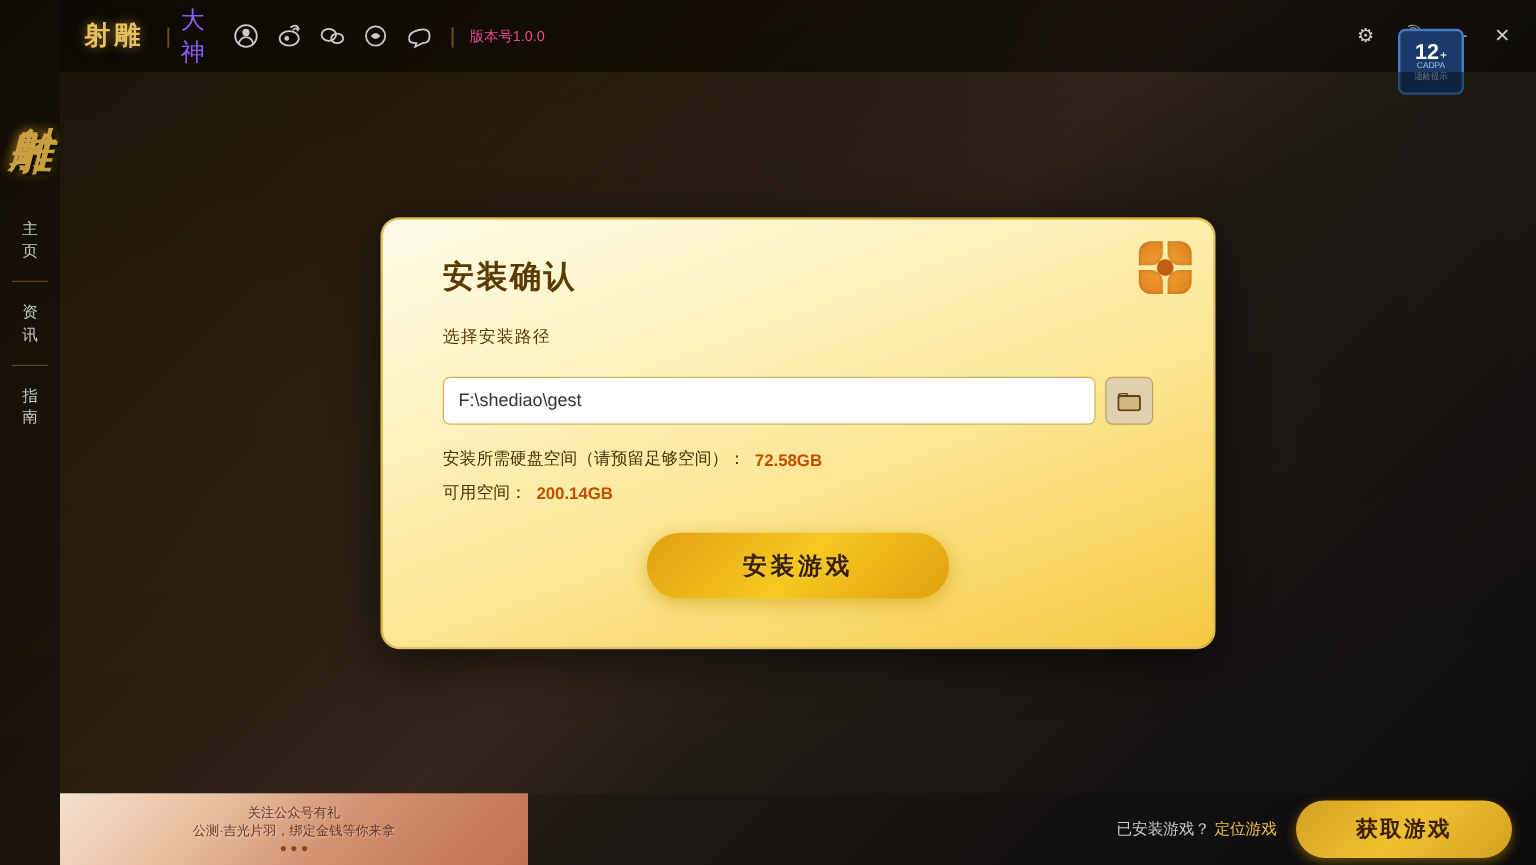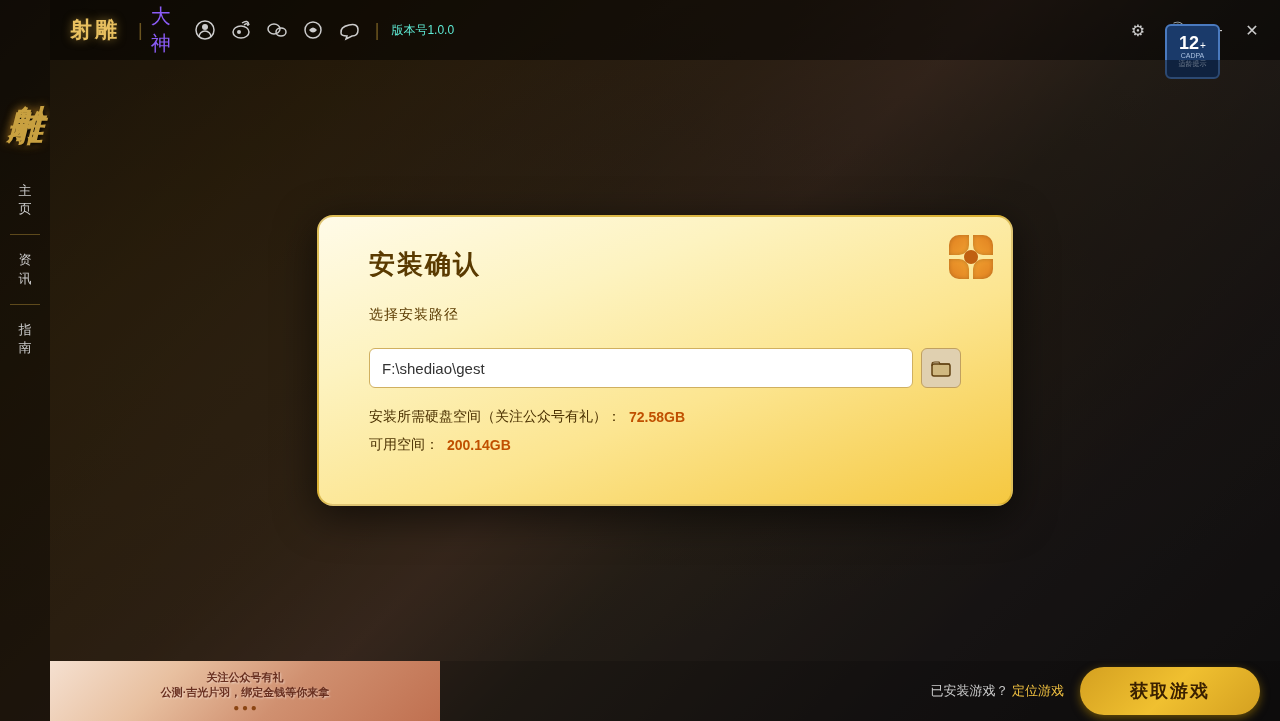--- a/index.html
+++ b/index.html
@@ -124,21 +124,21 @@
       font-size: 20px;
       border-radius: 4px;
     }
     .topbar-right {
       display: flex;
       align-items: center;
       gap: 6px;
       padding-right: 12px;
     }
     .version-tag {
-      color: #5eead4;
+      color: #ec4899;
       font-size: 12px;
       margin: 0 4px;
     }
     .topbar-ctrl {
       width: 32px;
       height: 32px;
       display: flex;
       align-items: center;
       justify-content: center;
       cursor: pointer;
@@ -196,21 +196,21 @@
       background: linear-gradient(135deg, #f5e0d0 0%, #e8c0a0 30%, #d09070 60%, #c07050 100%);
       display: flex;
       align-items: center;
       justify-content: center;
       overflow: hidden;
       position: relative;
     }
     .banner-text {
       color: #6a3020;
       font-size: 14px;
-      font-weight: bold;
+      font-weight: normal;
       text-align: center;
       text-shadow: 1px 1px 2px rgba(255,255,255,0.5);
     }
     .bottom-right {
       flex: 1;
       display: flex;
       align-items: center;
       justify-content: flex-end;
       padding-right: 20px;
       gap: 16px;
@@ -464,29 +464,30 @@
       <div class="path-browse">
         <svg width="20" height="18" viewBox="0 0 20 18" fill="none">
           <rect x="1" y="5" width="18" height="12" rx="2" stroke="#604010" stroke-width="1.5" fill="#d0b880"></rect>
           <path d="M1 7 L1 5 Q1 3 4 3 L8 3 L9 5 L19 5" stroke="#604010" stroke-width="1.2" fill="none"></path>
         </svg>
       </div>
     </div>
 
 
     <div class="info-row">
-      <span>安装所需硬盘空间（关注公众号有礼）：</span>
+      <span>安装所需硬盘空间（请预留足够空间）：</span>
       <span class="info-value">72.58GB</span>
     </div>
 
     <div class="info-row">
       <span>可用空间：</span>
       <span class="info-value">200.14GB</span>
     </div>
 
+    <button class="dialog-install-btn">安装游戏</button>
   </div>
 </div>
 
 <div class="bottombar">
   <div class="banner-thumb">
     <div style="display:flex;flex-direction:column;align-items:center;">
       <span class="banner-text" style="white-space:pre-line;font-size:11px;">关注公众号有礼
 公测·吉光片羽，绑定金钱等你来拿</span>
       <span style="color:#8b4513;font-size:10px;margin-top:2px;">● ● ●</span>
     </div>

